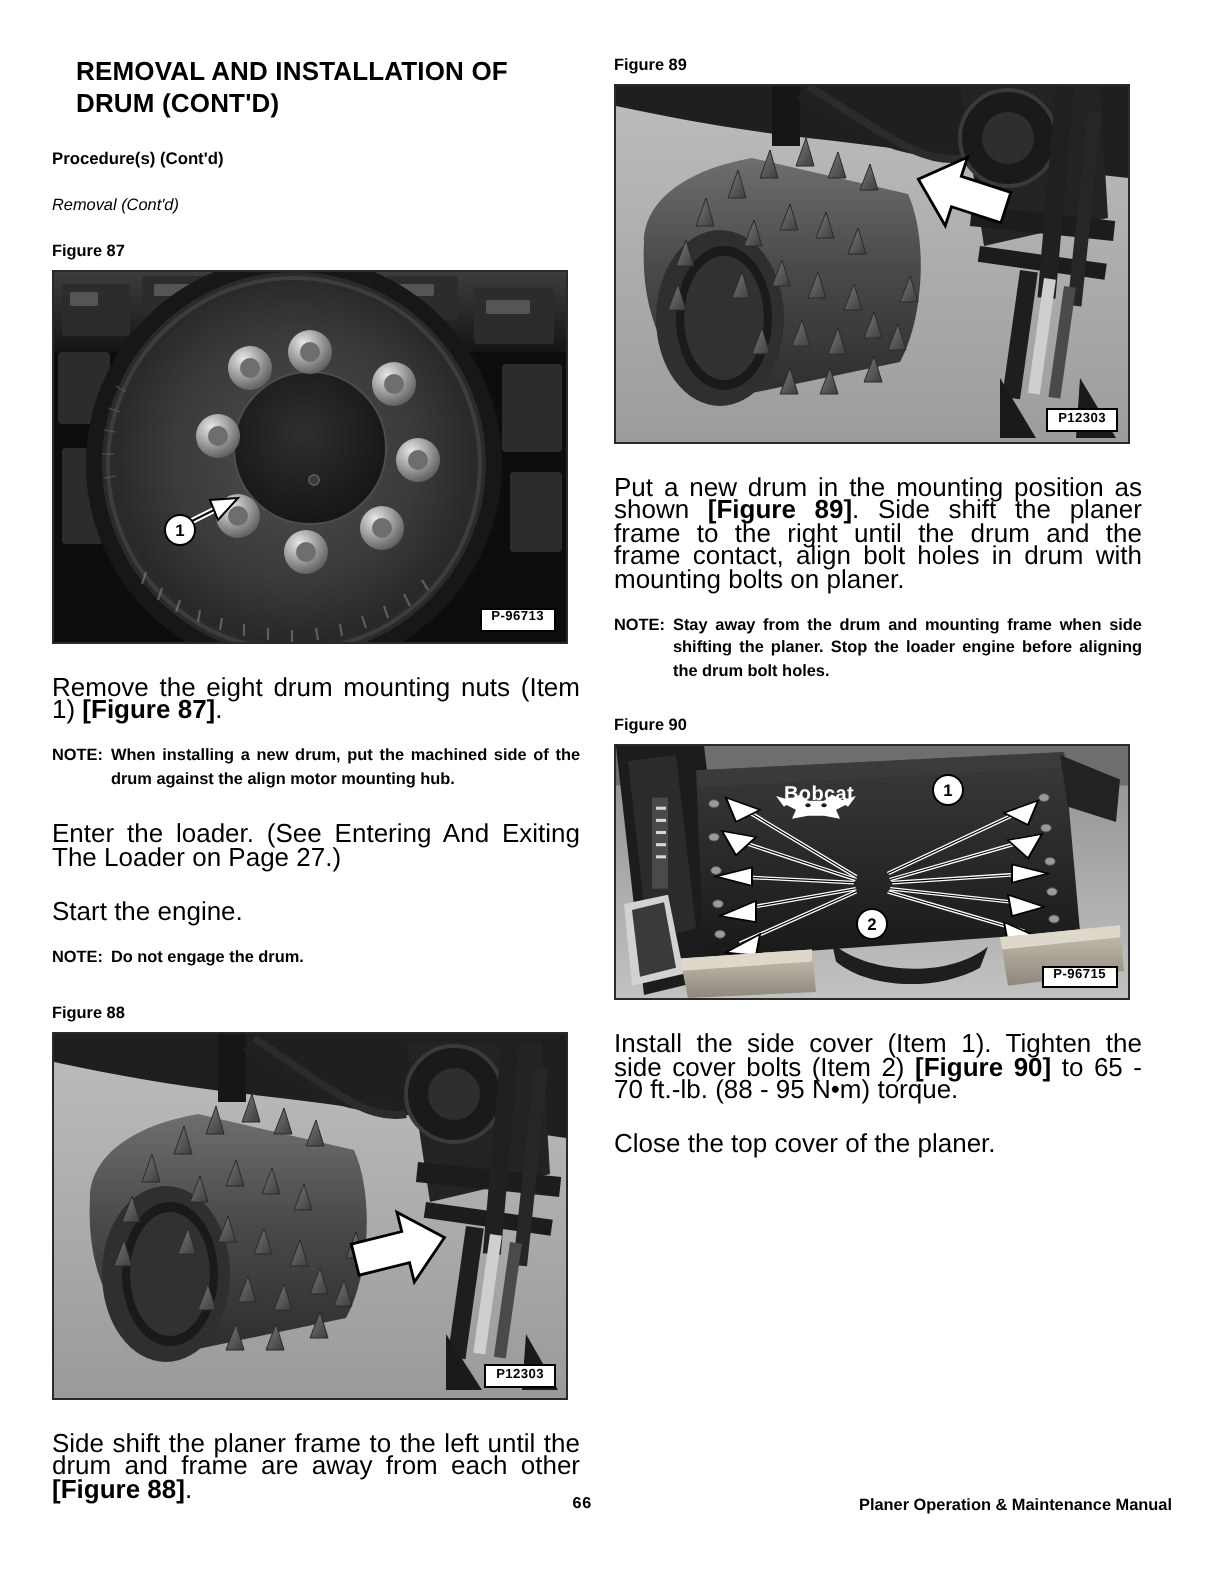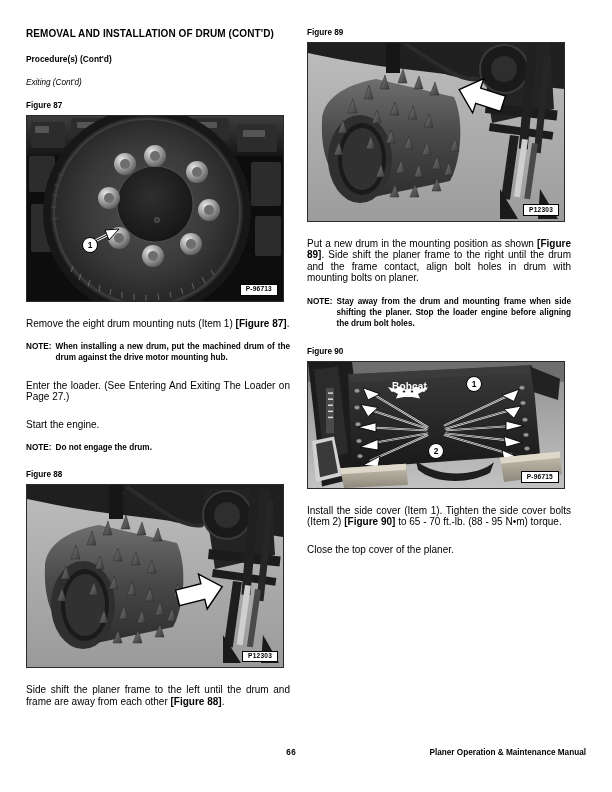--- a/index.html
+++ b/index.html
@@ -25,43 +25,43 @@
   .col {
     position: absolute;
     top: 28px;
     width: 264px;
   }
   .col-left  { left: 26px; }
   .col-right { left: 307px; }
 
   
   .h-title {
-    font-size: 10px;
+    font-size: 13px;
     font-weight: bold;
     letter-spacing: .08px;
-    margin: 0 0 13px 0;
+    margin: 0 0 13px 12px;
     line-height: 1.25;
   }
   .h-sub {
     font-size: 8.4px;
     font-weight: bold;
     margin: 0 0 14px 0;
   }
   .h-ital {
     font-size: 8.2px;
     font-style: italic;
     margin: 0 0 14px 0;
   }
   .fig-label {
     font-size: 8.2px;
     font-weight: bold;
     margin: 0 0 5px 0;
   }
   p.body {
-    font-size: 10px;
+    font-size: 13px;
     line-height: 11.4px;
     margin: 16px 0 11px 0;
     text-align: justify;
     text-justify: inter-word;
   }
   p.body.last { margin-bottom: 0; }
   .b { font-weight: bold; }
 
   .note {
     display: flex;
@@ -164,21 +164,21 @@
 </style>
 </head>
 <body>
 
 <div class="page">
 
   <div class="col col-left">
 
     <div class="h-title">REMOVAL AND INSTALLATION OF DRUM (CONT'D)</div>
     <div class="h-sub">Procedure(s) (Cont'd)</div>
-    <div class="h-ital">Exiting (Cont'd)</div>
+    <div class="h-ital">Removal (Cont'd)</div>
 
     <div class="fig-label">Figure 87</div>
 
     <div class="figure fig-87">
       <svg class="svg-layer" viewBox="0 0 256 185" preserveAspectRatio="none">
         <defs>
           <radialGradient id="drumFace" cx="50%" cy="48%" r="62%">
             <stop offset="0%" stop-color="#4e4e4e"></stop>
             <stop offset="55%" stop-color="#3a3a3a"></stop>
             <stop offset="100%" stop-color="#1d1d1d"></stop>
@@ -264,21 +264,21 @@
         </g>
       </svg>
       <div class="callout" style="left:55px; top:121px;">1</div>
       <div class="photo-id">P-96713</div>
     </div>
 
     <p class="body"><span>Remove the eight drum mounting nuts (Item 1) </span><span class="b">[Figure 87]</span><span>.</span></p>
 
     <div class="note">
       <span class="note-tag">NOTE:</span>
-      <span class="note-body">When installing a new drum, put the machined drum of the drum against the drive motor mounting hub.</span>
+      <span class="note-body">When installing a new drum, put the machined side of the drum against the align motor mounting hub.</span>
     </div>
 
     <p class="body">Enter the loader. (See Entering And Exiting The Loader on Page 27.)</p>
 
     <p class="body">Start the engine.</p>
 
     <div class="note inline">
       <span class="note-tag">NOTE:</span>
       <span class="note-body">Do not engage the drum.</span>
     </div>

